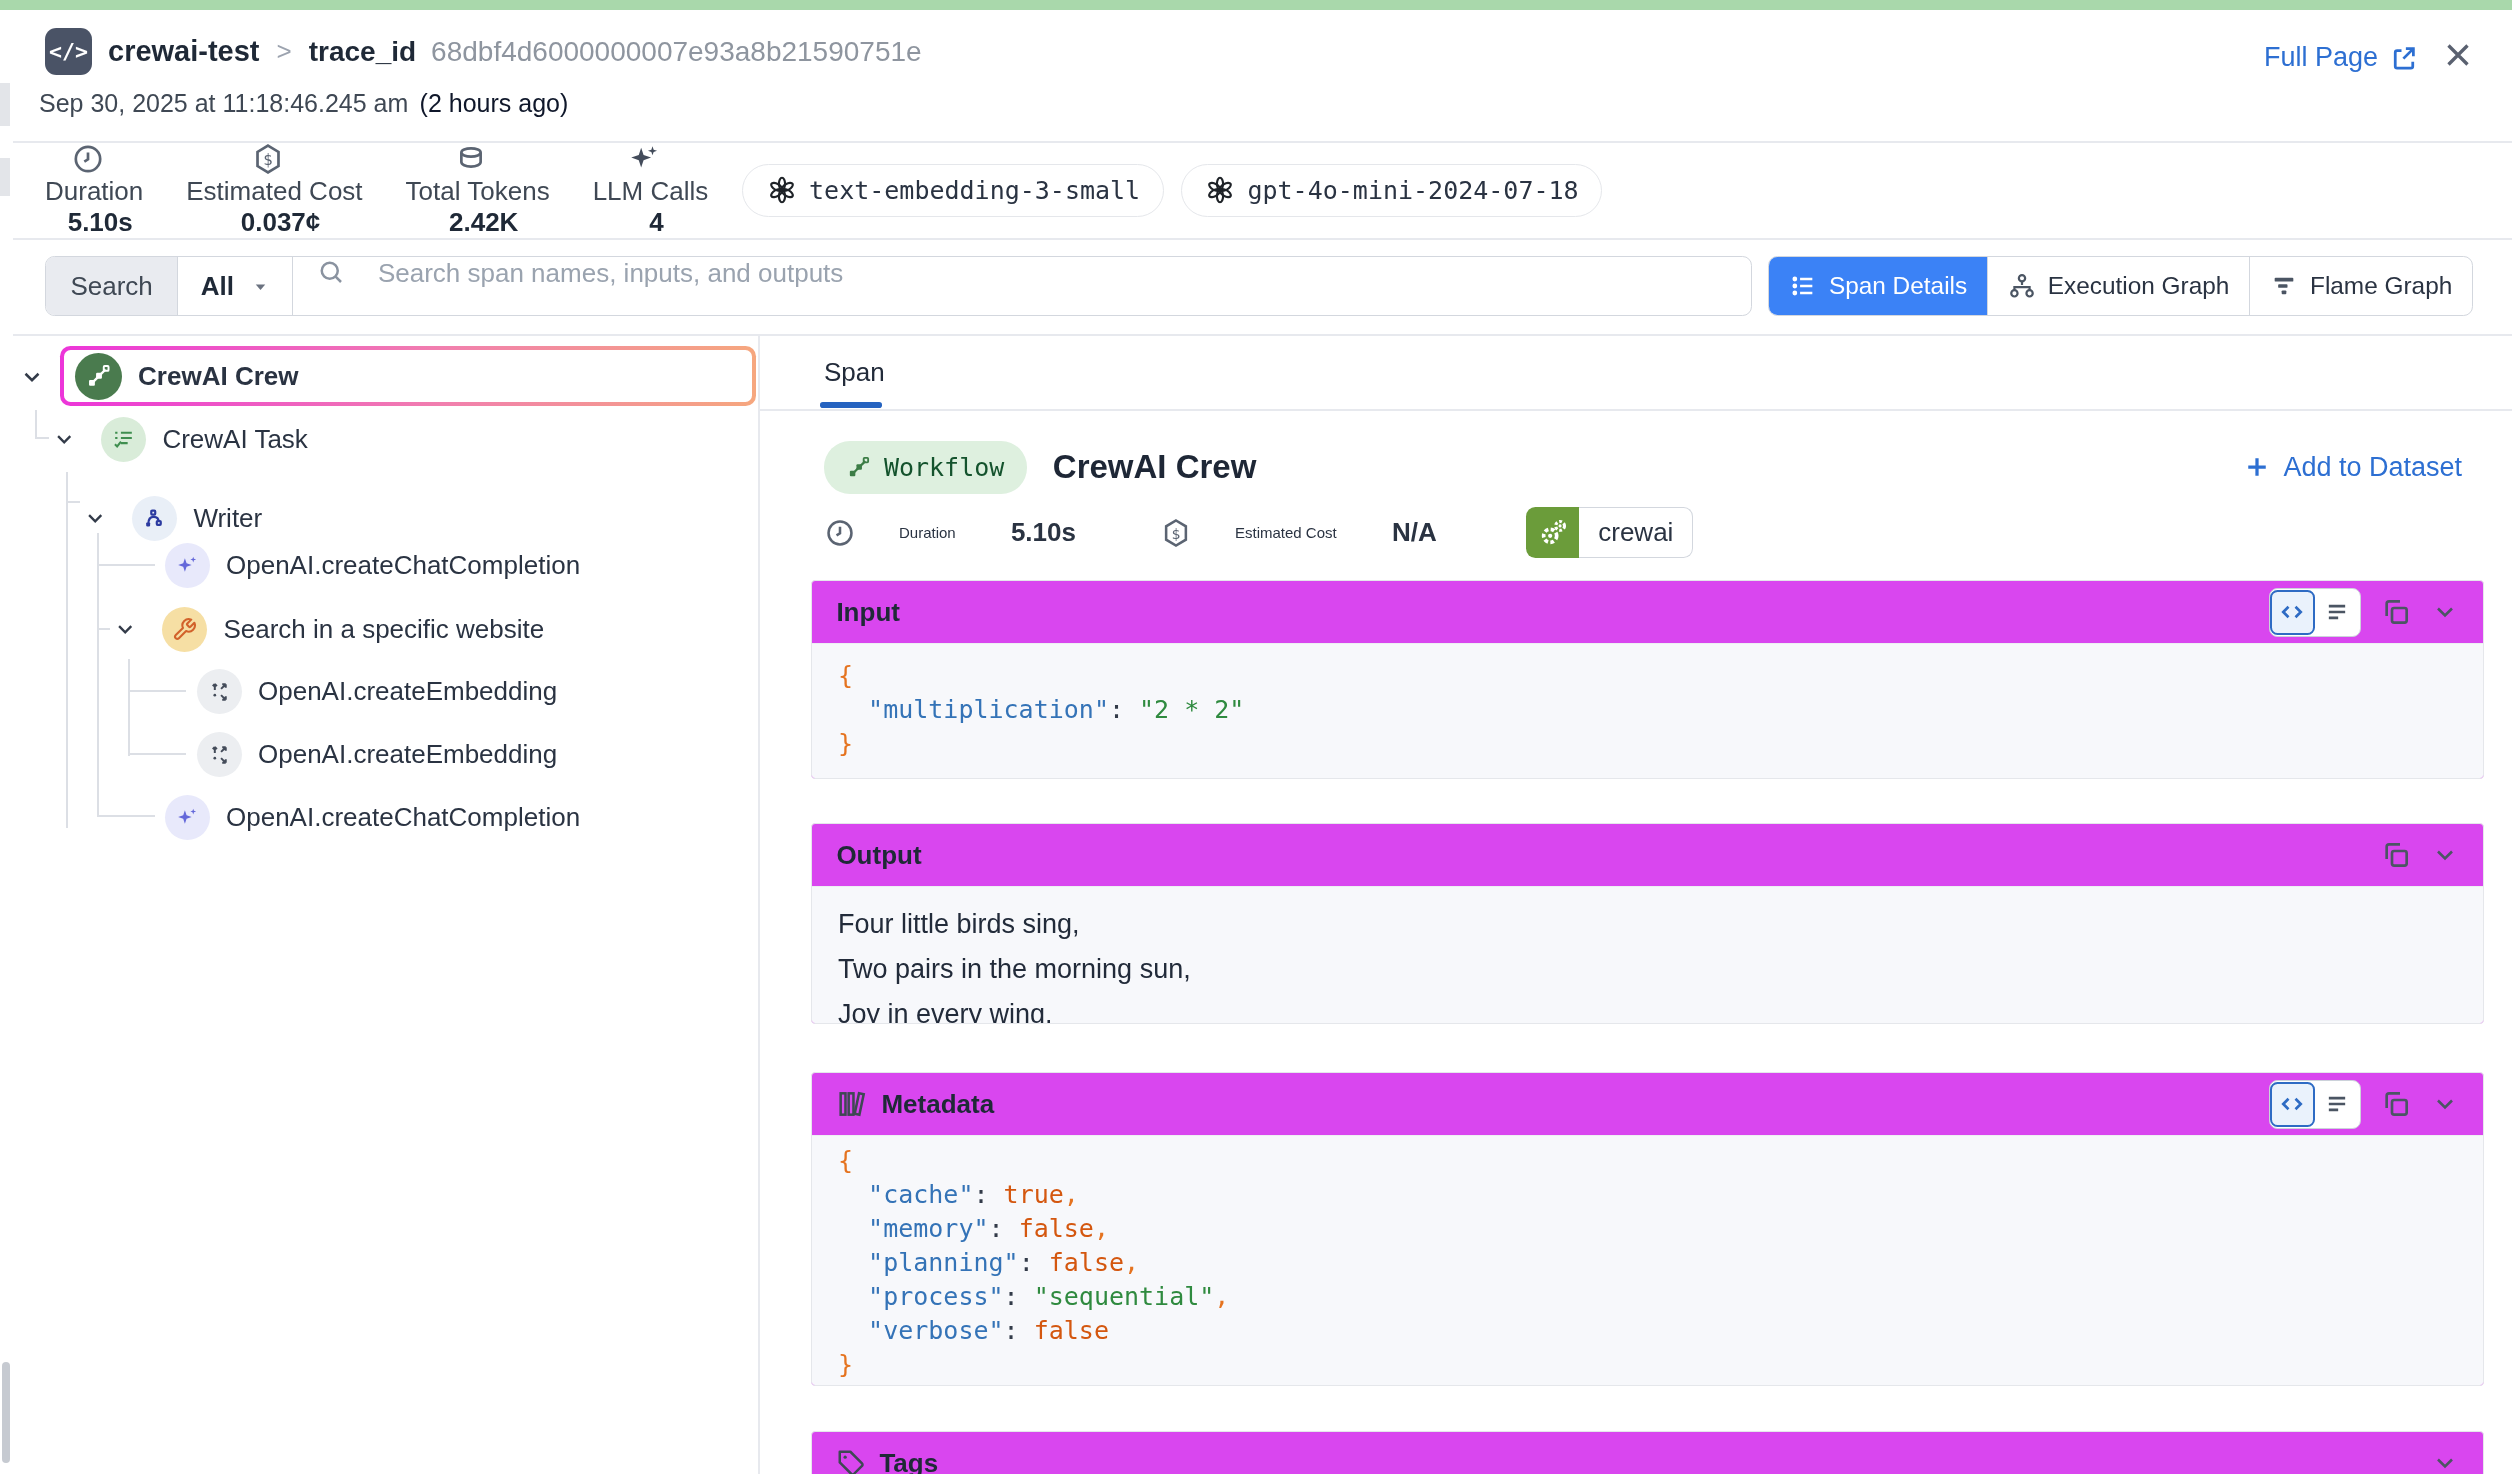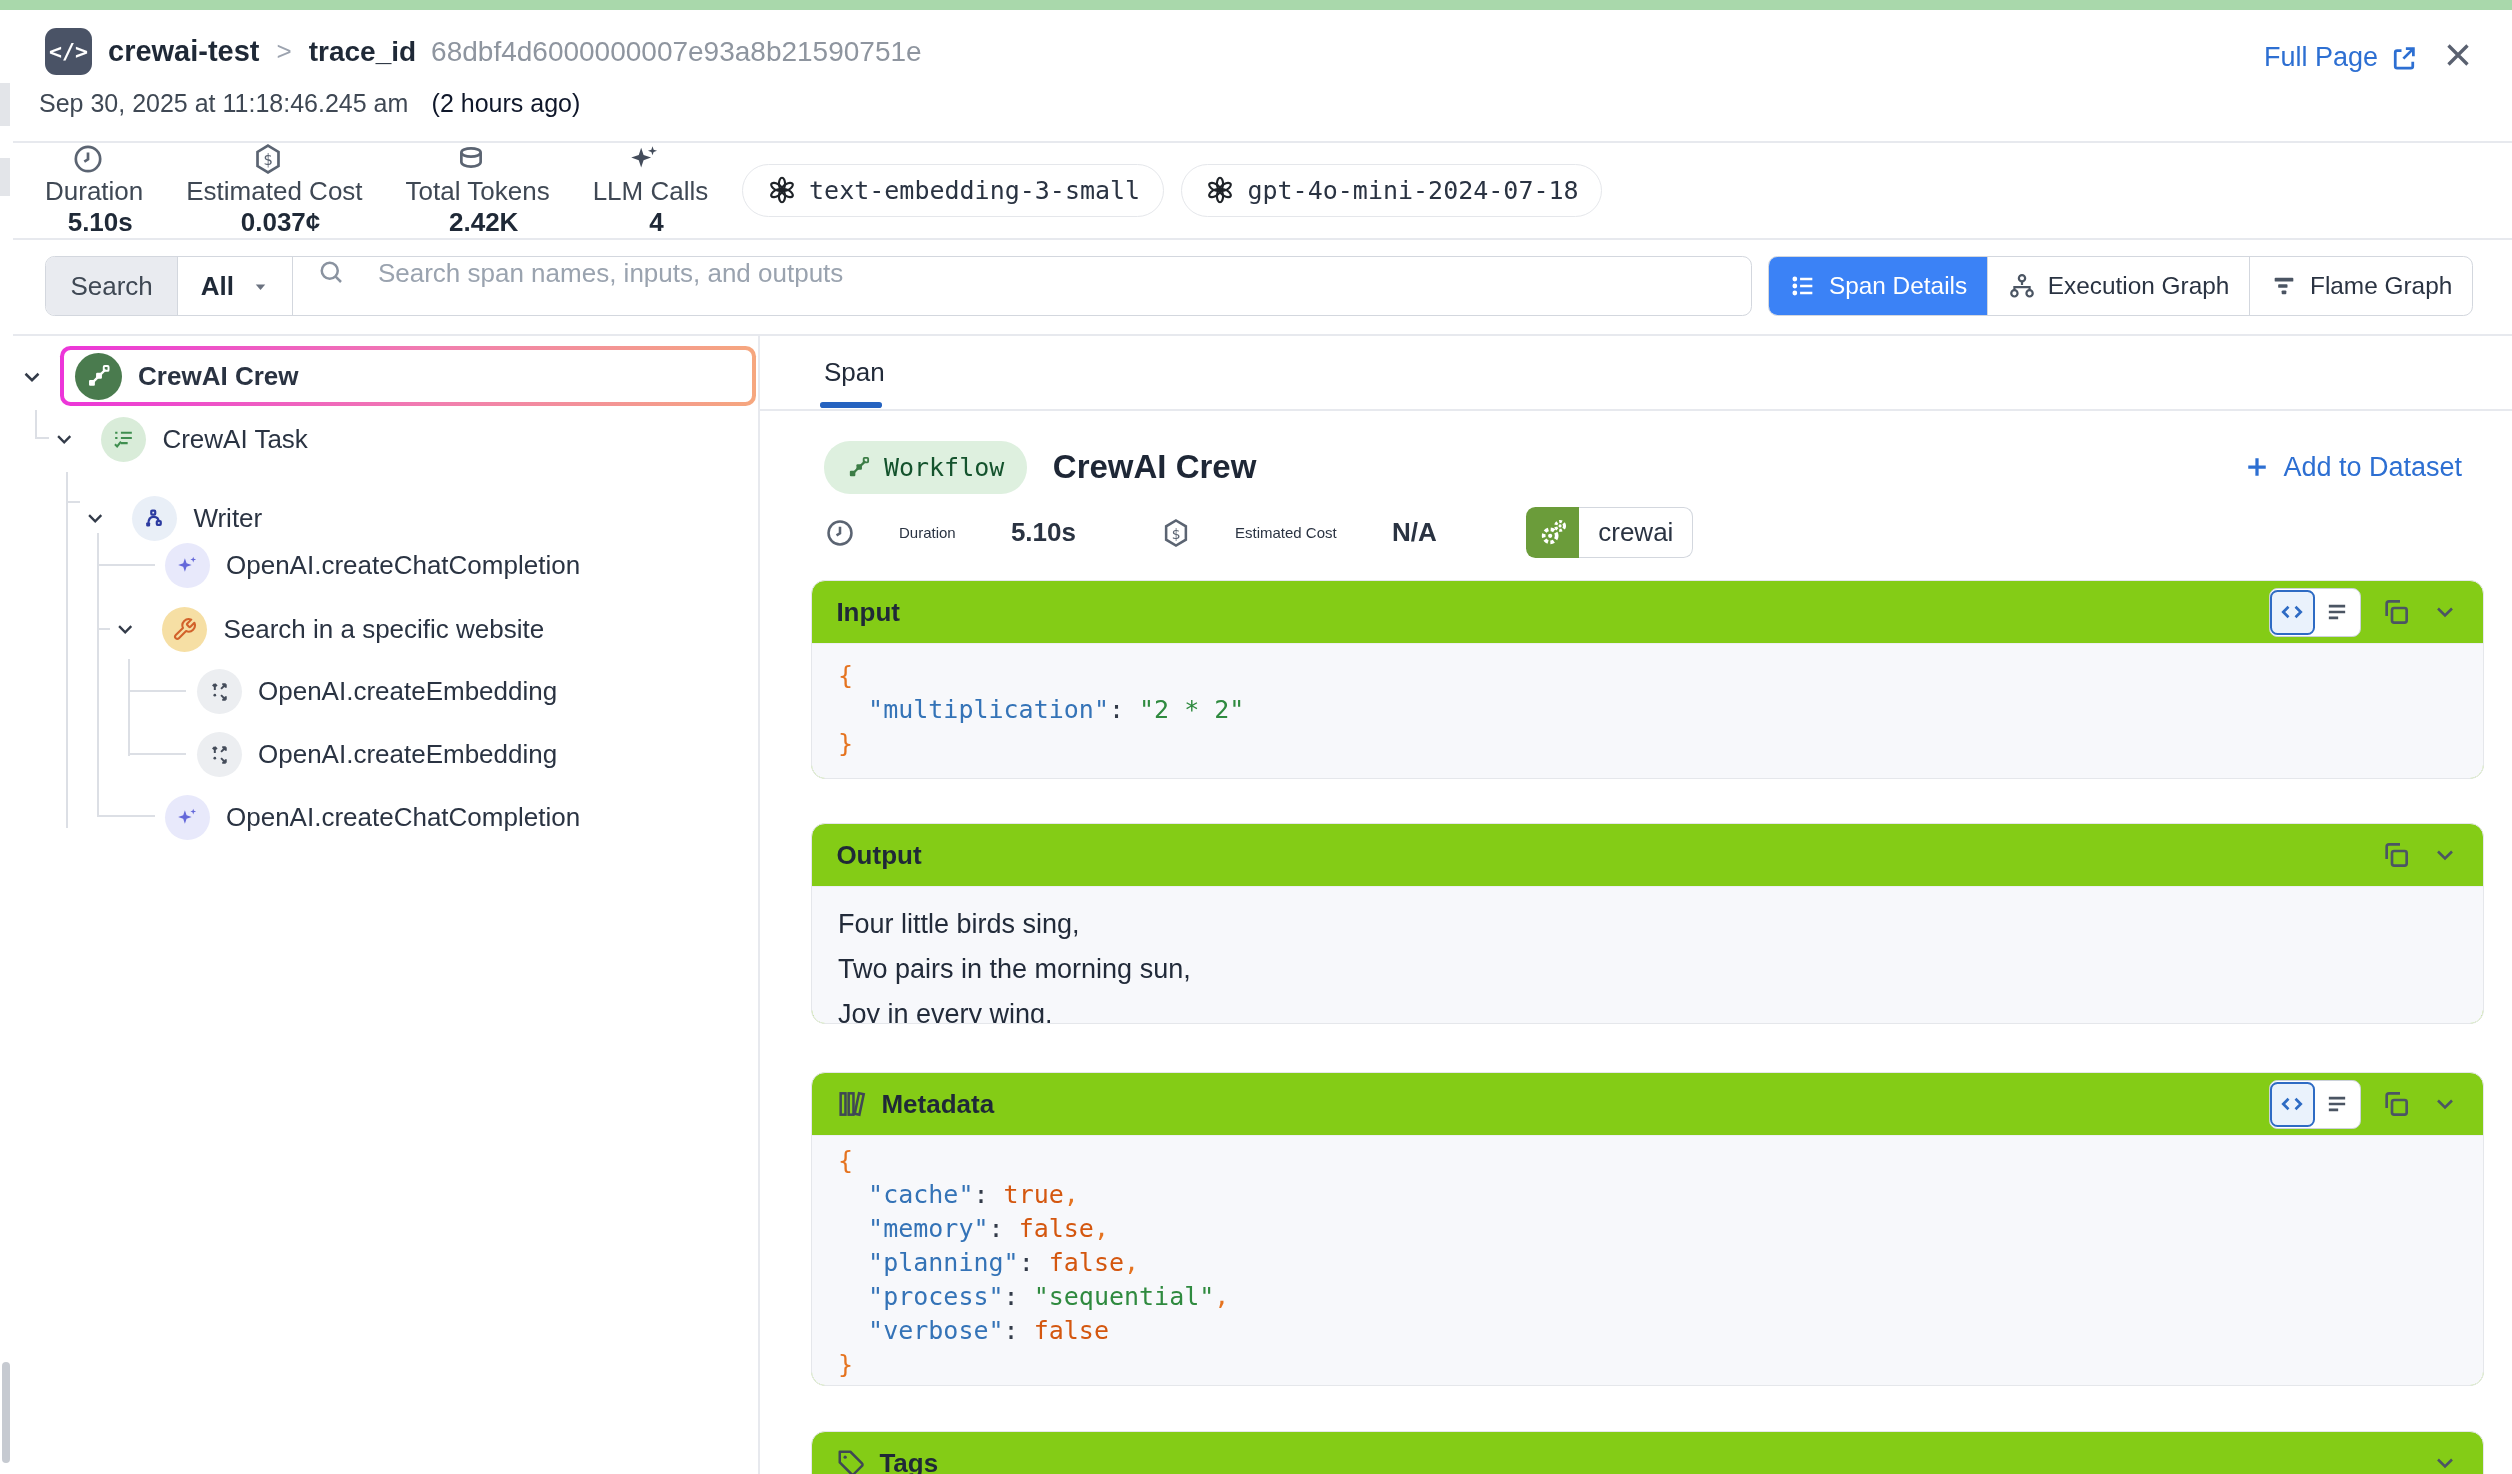--- a/index.html
+++ b/index.html
@@ -72,21 +72,21 @@
   .wf-badge { height: 53px; border-radius: 26px; background: #def0df; display: flex; align-items: center; gap: 13px;
     padding: 0 22.5px; font-family: "DejaVu Sans Mono", monospace; font-size: 25px; color: #14532d; }
   .span-title { font-size: 33px; font-weight: 700; color: #1e2736; margin-left: 26px; }
   .meta-item { display: flex; align-items: center; margin-right: 41px; }
   .integ { display: flex; height: 51px; margin-left: 5.6px; }
   .integ-ic { width: 53px; background: #6b9c3a; border-radius: 9.4px 0 0 9.4px; display: flex; align-items: center; justify-content: center; }
   .integ-label { border: 1.9px solid #d3d7de; border-left: none; border-radius: 0 9.4px 9.4px 0; display: flex;
     align-items: center; padding: 0 19px; font-size: 26px; color: #2a3342; background: #fff; }
 
   
-  .card { position: absolute; left: 811px; width: 1673px; background: #84cc16; border: 1.9px solid #e5e7eb; border-radius: 14px; overflow: hidden; }
+  .card { position: absolute; left: 811px; width: 1673px; background: #d946ef; border: 1.9px solid #e5e7eb; border-radius: 4px; overflow: hidden; }
   .card-h { height: 62px; display: flex; align-items: center; padding: 0 24.4px; }
   .card-title { font-size: 26px; font-weight: 700; color: #1f2937; }
   .card-b { background: #f7f8fb; border-top: 1.9px solid #edeff3; }
   .ctrl-right { margin-left: auto; display: flex; align-items: center; gap: 19px; }
   .ctrl-group { display: flex; align-items: center; border: 1.9px solid #ccd2da; border-radius: 8.4px; background: #fff; height: 49px; padding: 0; }
   .ctrl-cell { width: 45px; height: 45px; display: flex; align-items: center; justify-content: center; cursor: pointer; }
   .ctrl-cell.active { border: 2.8px solid #2e6bc4; border-radius: 7.5px; background: #eaf2fc; }
   .icon-btn { display: flex; align-items: center; justify-content: center; cursor: pointer; }
 
   .code { font-family: "DejaVu Sans Mono", monospace; font-size: 25px; line-height: 34px; white-space: pre; }
@@ -104,21 +104,21 @@
   <div class="edge-block" style="top:158px;height:38px;"></div>
   <div class="edge-thumb" style="top:1362px;"></div>
 
   <div class="abs row" style="left:45px;top:26px;height:51px;">
     <div class="code-badge">&lt;/&gt;</div>
     <span class="h-title" style="margin-left:16px;">crewai-test</span>
     <span class="h-sep">&gt;</span>
     <span class="h-title" style="font-size:28px;">trace_id</span>
     <span class="h-id">68dbf4d6000000007e93a8b21590751e</span>
   </div>
-  <div class="abs row" style="left:39px;top:84px;height:38px;gap:12px;">
+  <div class="abs row" style="left:39px;top:84px;height:38px;">
     <span class="h-time">Sep 30, 2025 at 11:18:46.245 am</span>
     <span class="h-ago">(2 hours ago)</span>
   </div>
   <div class="abs link-blue" style="left:2264px;top:42px;">
     <span>Full Page</span>
     <span style="display:flex;">
       <svg width="30" height="30" viewBox="0 0 24 24" fill="none" stroke="#2d6fd2" stroke-width="2.2">
         <path d="M10 6H6.5A1.5 1.5 0 0 0 5 7.5v11A1.5 1.5 0 0 0 6.5 20h11a1.5 1.5 0 0 0 1.5-1.5V15"></path>
         <path d="M13.5 4.5H19.5V10.5"></path>
           <path d="M19.5 4.5 11.5 12.5"></path>

